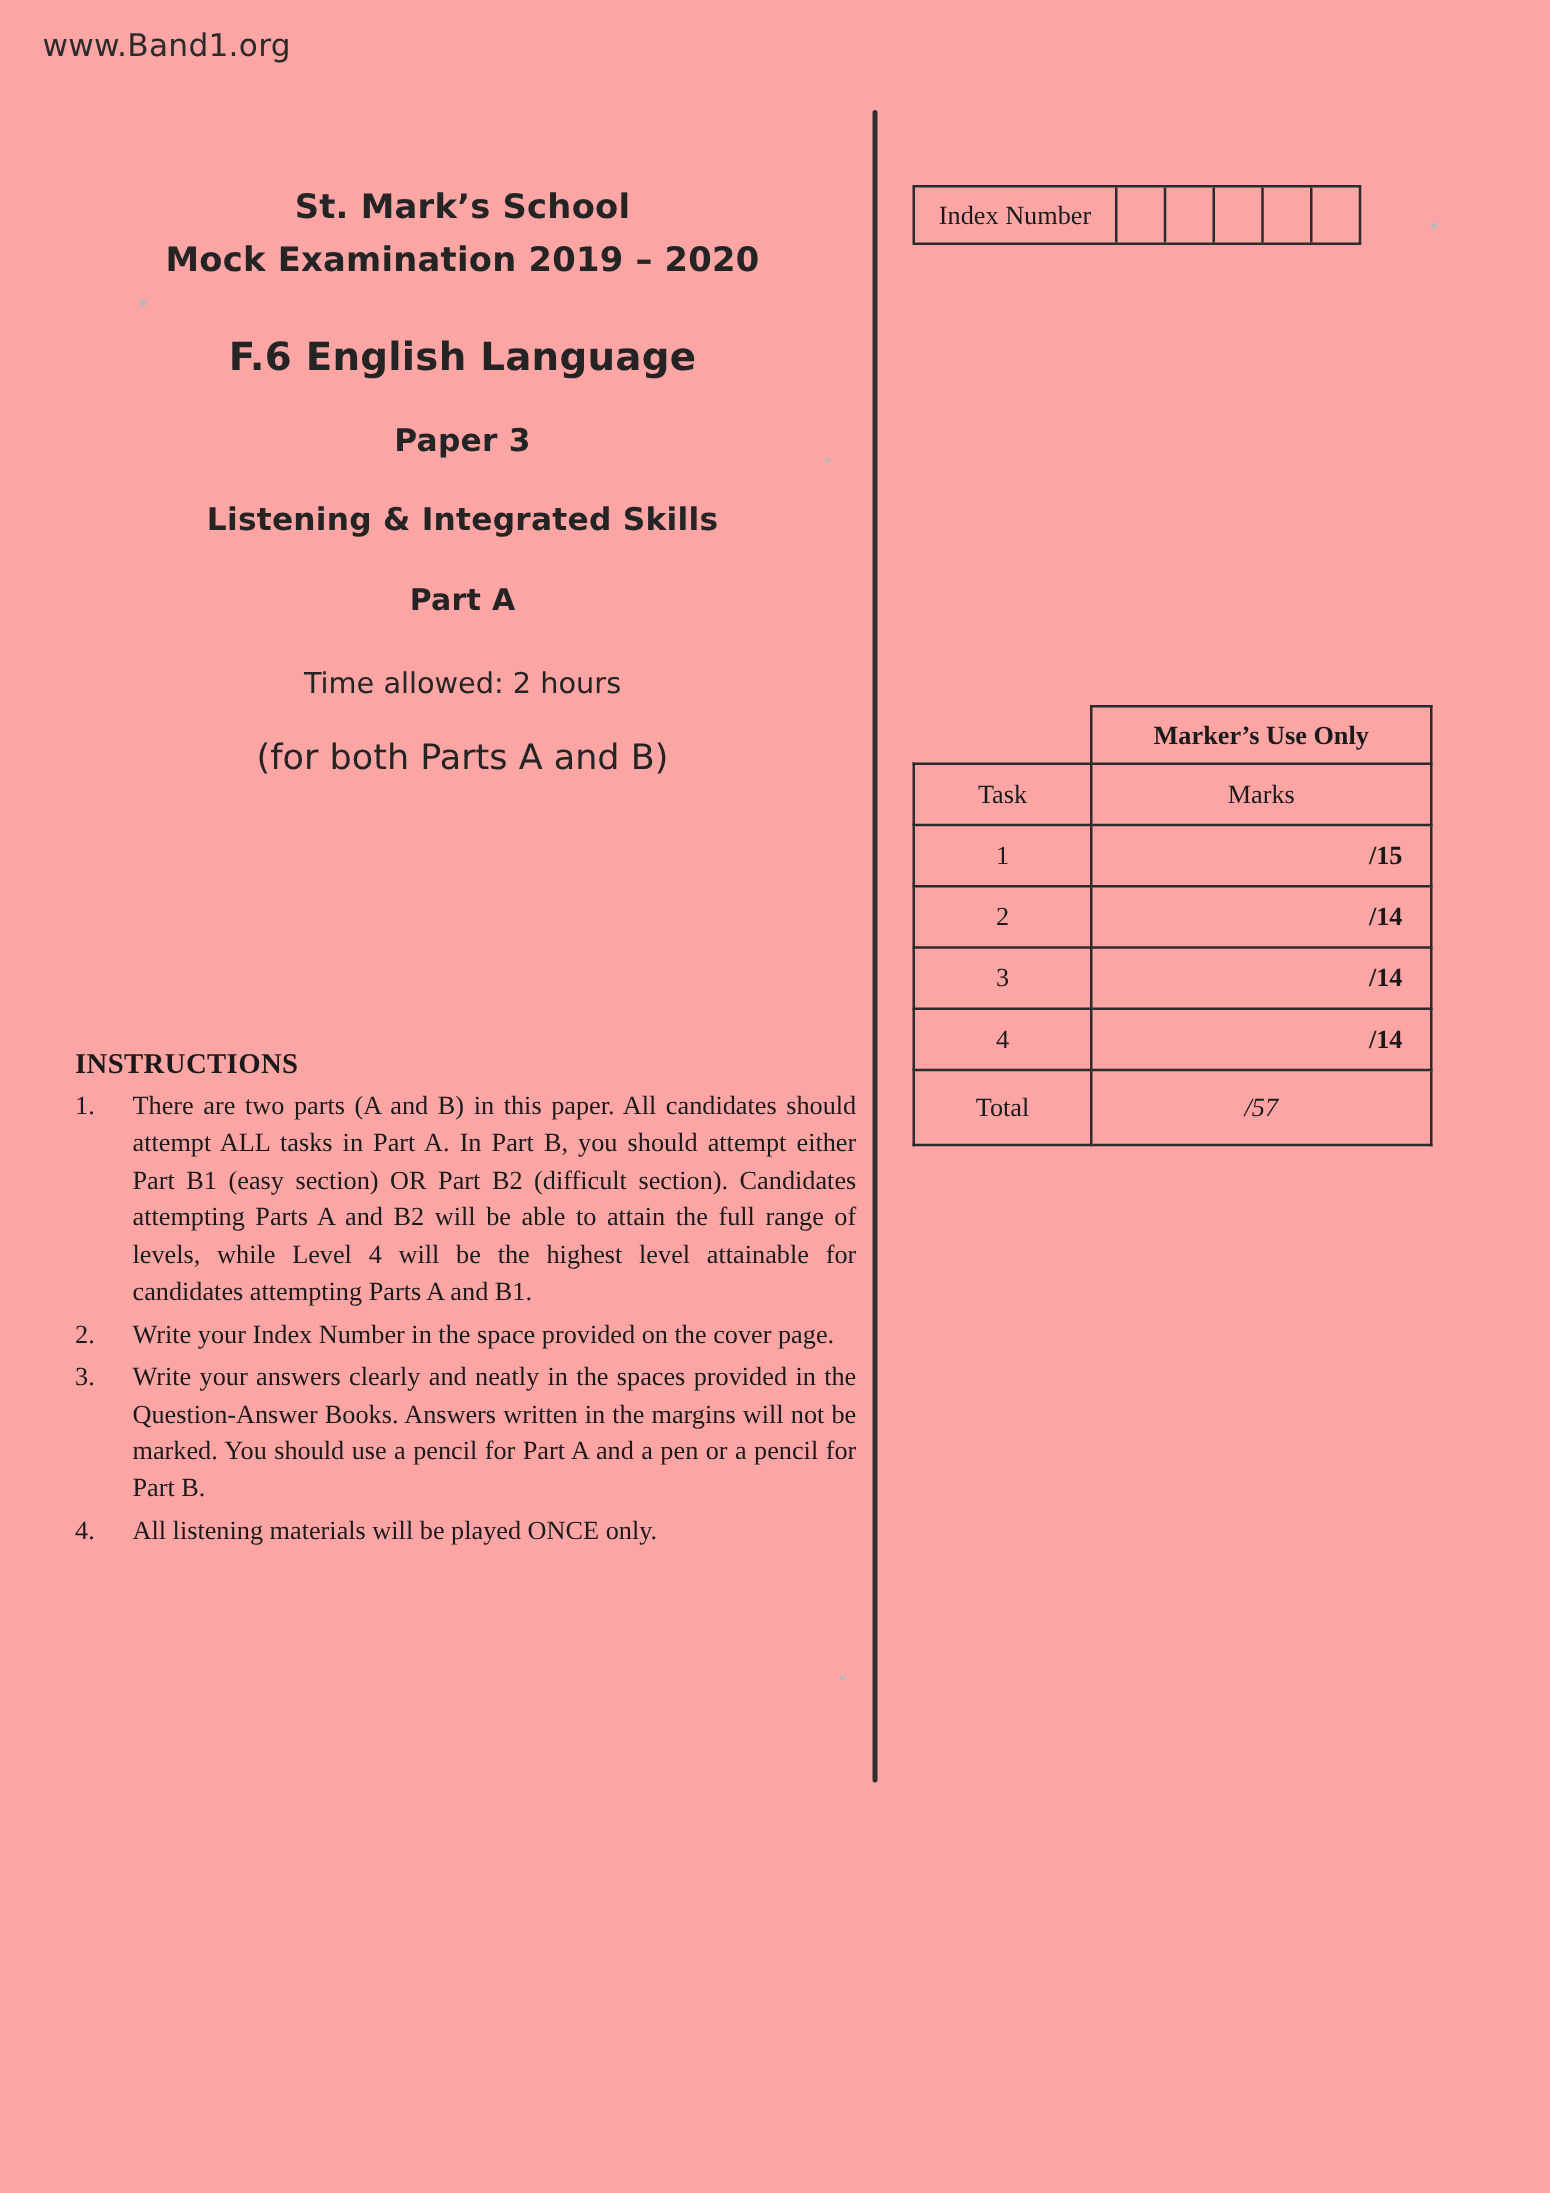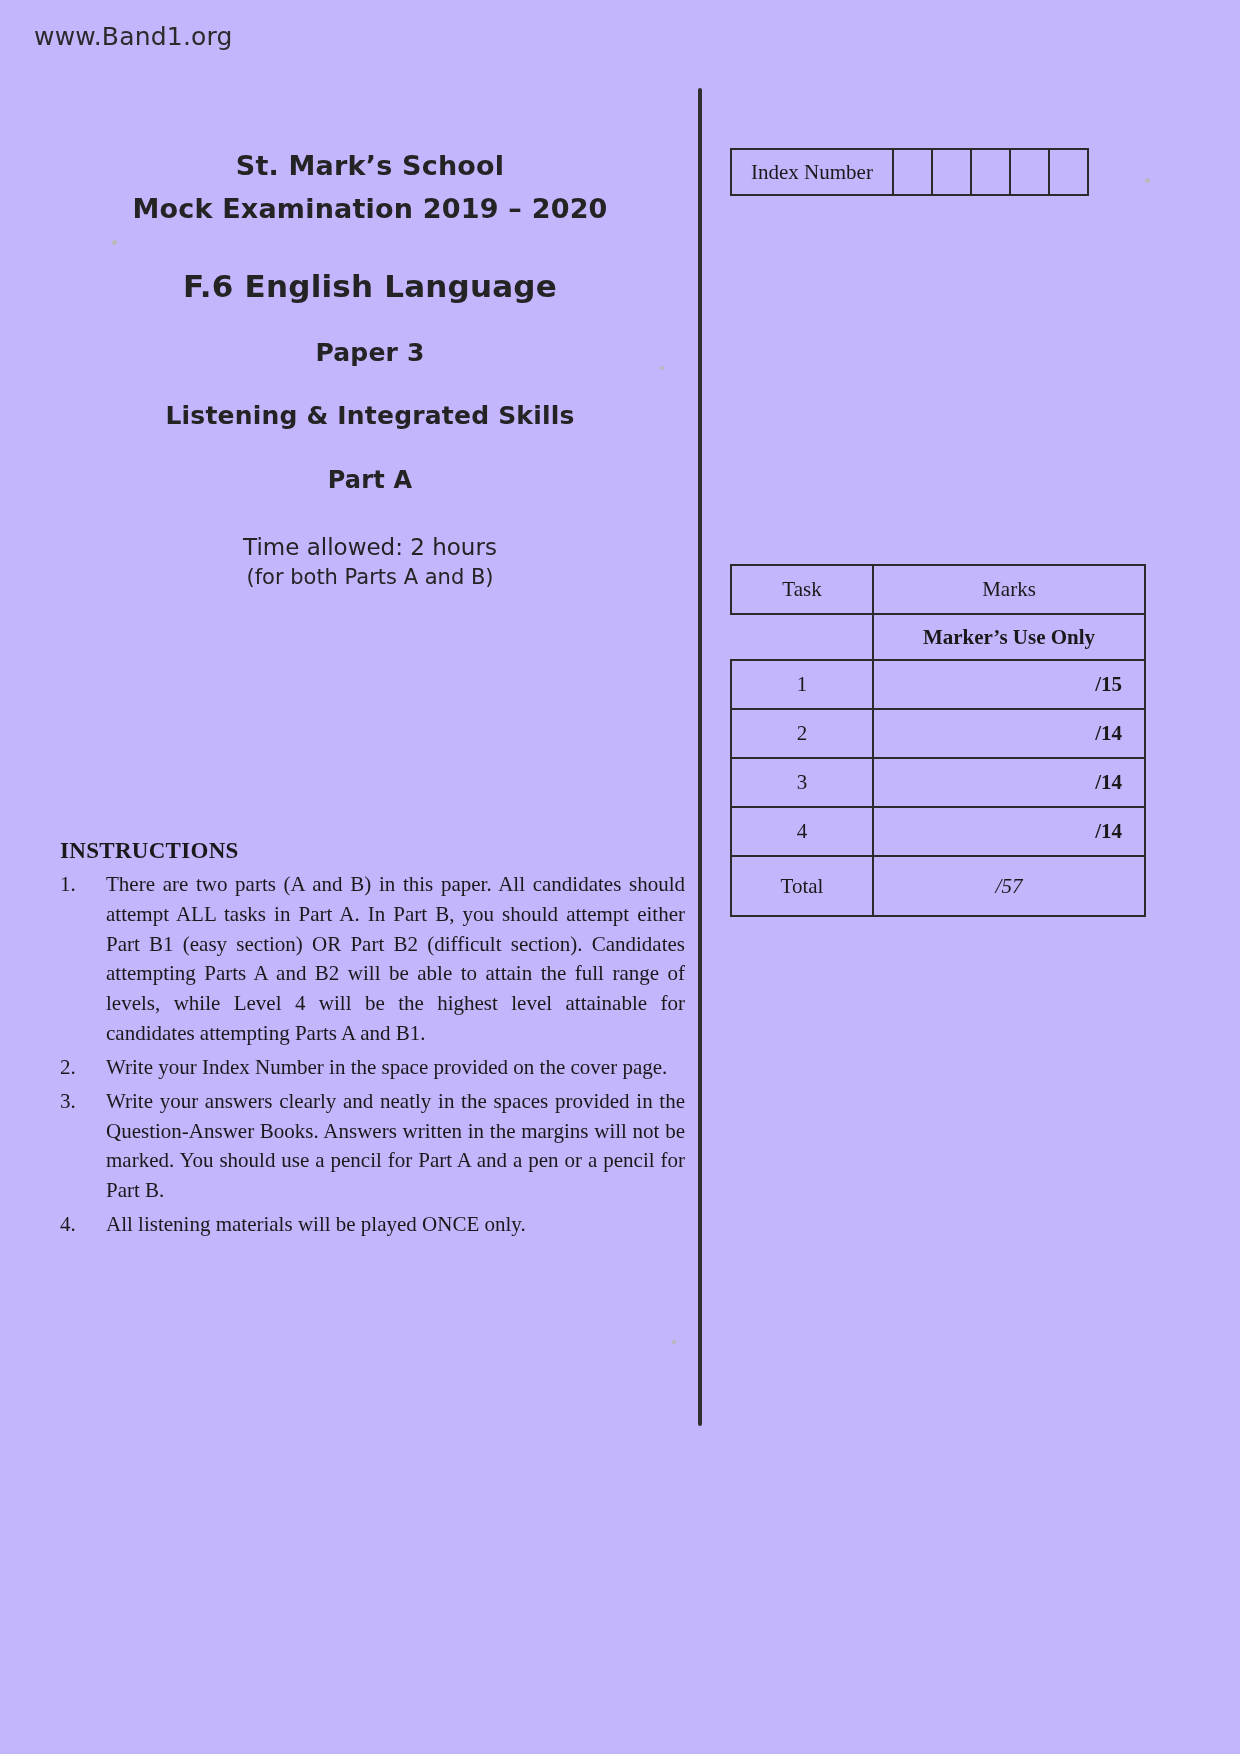--- a/index.html
+++ b/index.html
@@ -4,21 +4,21 @@
 <style>
   html, body {
     margin: 0;
     padding: 0;
     background: #ffffff;
   }
   .page {
     position: relative;
     width: 1240px;
     height: 1754px;
-    background: #c4b5fd;
+    background: #fca5a5;
     overflow: hidden;
     font-family: "Liberation Serif", serif;
     color: #1a1a1a;
   }
 
   
   .site-url {
     position: absolute;
     left: 34px;
     top: 22px;
@@ -80,21 +80,22 @@
   .qab {
     font-size: 24px;
     margin-bottom: 70px;
   }
   .time {
     font-size: 23px;
     font-weight: normal;
     line-height: 1.35;
   }
   .time .sub {
-    font-size: 21px;
+    font-size: 28px;
+    margin-top: 24px;
   }
 
   
   .instructions {
     position: absolute;
     left: 60px;
     top: 838px;
     width: 625px;
   }
   .instructions h2 {
@@ -274,26 +275,26 @@
     <div class="index-cell"></div>
     <div class="index-cell"></div>
     <div class="index-cell"></div>
     <div class="index-cell"></div>
     <div class="index-cell"></div>
   </div>
 
   <table class="marker-table">
     <tbody>
         <tr>
+      <td class="mt-blank"></td>
+      <td class="mt-head">Marker’s Use Only</td>
+    </tr>
+    <tr>
       <td class="mt-task">Task</td>
       <td class="mt-marks">Marks</td>
-    </tr>
-    <tr>
-      <td class="mt-blank"></td>
-      <td class="mt-head">Marker’s Use Only</td>
     </tr>
     <tr>
       <td class="mt-task">1</td>
       <td class="mt-marks right">/15</td>
     </tr>
     <tr>
       <td class="mt-task">2</td>
       <td class="mt-marks right">/14</td>
     </tr>
     <tr>

